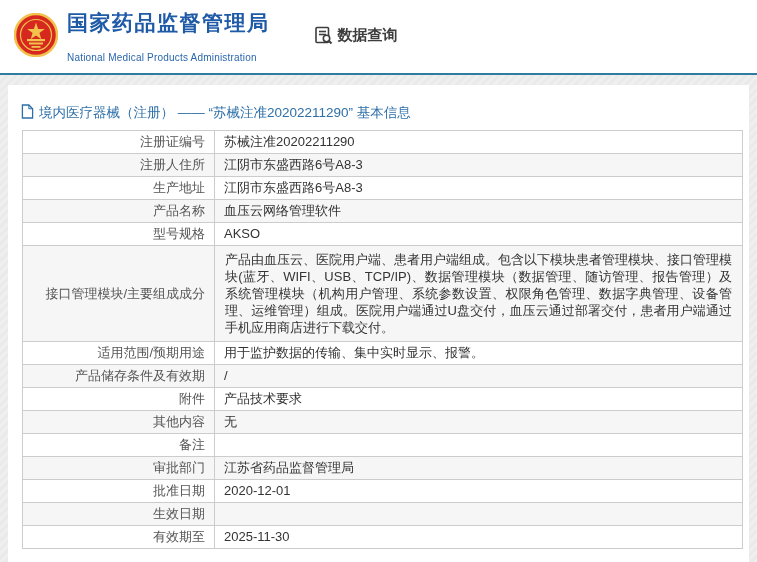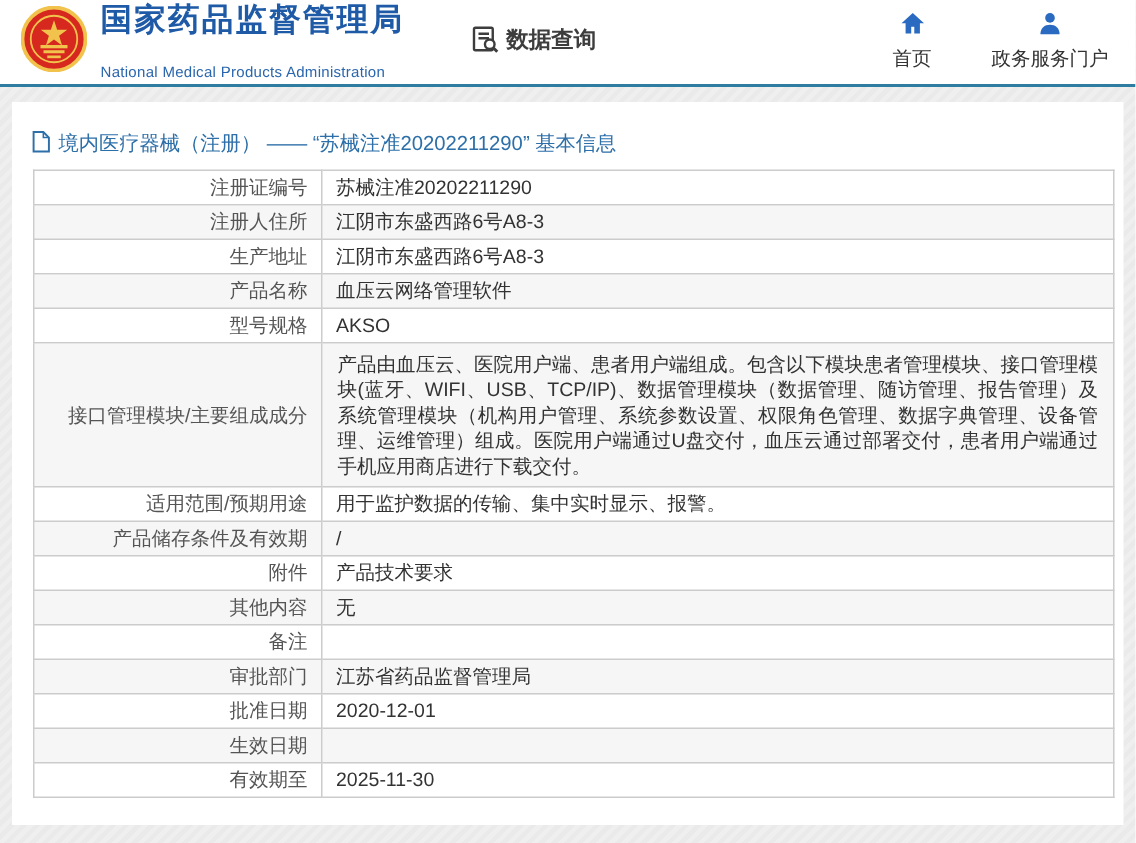--- a/index.html
+++ b/index.html
@@ -5,21 +5,21 @@
   * { box-sizing: border-box; }
   html, body { margin: 0; padding: 0; }
   body {
     width: 757px; height: 562px; overflow: hidden;
     font-family: "Liberation Sans", "DejaVu Sans", sans-serif;
     background: repeating-linear-gradient(135deg, #efefef 0 3px, #eaeaea 3px 6px);
   }
 
   
   .site-header {
-    height: 58px; background: #ffffff;
+    height: 75px; background: #ffffff;
     border-bottom: 2px solid #2e7c9f;
     display: flex; align-items: center;
     padding: 0 18px 0 14px;
   }
   .logo-group { display: flex; align-items: center; gap: 9px; }
   .logo-text .cn {
     font-size: 21px; font-weight: bold; color: #1e5aa6; letter-spacing: 1.5px;
     line-height: 24px;
   }
   .logo-text .en {
@@ -98,39 +98,20 @@
         <rect x="2" y="1.5" width="12.5" height="15" rx="1"></rect>
         <line x1="5" y1="5.5" x2="12" y2="5.5"></line>
         <line x1="5" y1="8.5" x2="12" y2="8.5"></line>
         <circle cx="12.5" cy="12.5" r="3.2" fill="#fff"></circle>
         <line x1="15" y1="15" x2="17.5" y2="17.5" stroke-width="2"></line>
       </svg>
     </span>
     <span>数据查询</span>
   </div>
 
-  <div class="header-right">
-    <a class="nav-item">
-      <span class="icon">
-        <svg width="17" height="15" viewBox="0 0 24 22">
-          <path d="M12 1 L1 11 h4 v10 h5.5 v-6.5 h3 V21 H19 V11 h4 Z" fill="#2a6ac0"></path>
-        </svg>
-      </span>
-      <span>首页</span>
-    </a>
-    <a class="nav-item">
-      <span class="icon">
-        <svg width="16" height="15" viewBox="0 0 22 21">
-          <circle cx="11" cy="5.5" r="4.5" fill="#2a6ac0"></circle>
-          <path d="M2 21 c0-6 4-9 9-9 s9 3 9 9 Z" fill="#2a6ac0"></path>
-        </svg>
-      </span>
-      <span>政务服务门户</span>
-    </a>
-  </div>
 </header>
 
 <main class="panel">
   <div class="title-bar">
     <span class="icon">
       <svg width="13" height="15" viewBox="0 0 14 16" fill="none" stroke="#2d6fa8" stroke-width="1.4">
         <path d="M1.5 1 h7 l4 4 v10 h-11 Z"></path>
         <path d="M8.5 1 v4 h4" stroke-width="1.1"></path>
       </svg>
     </span>

